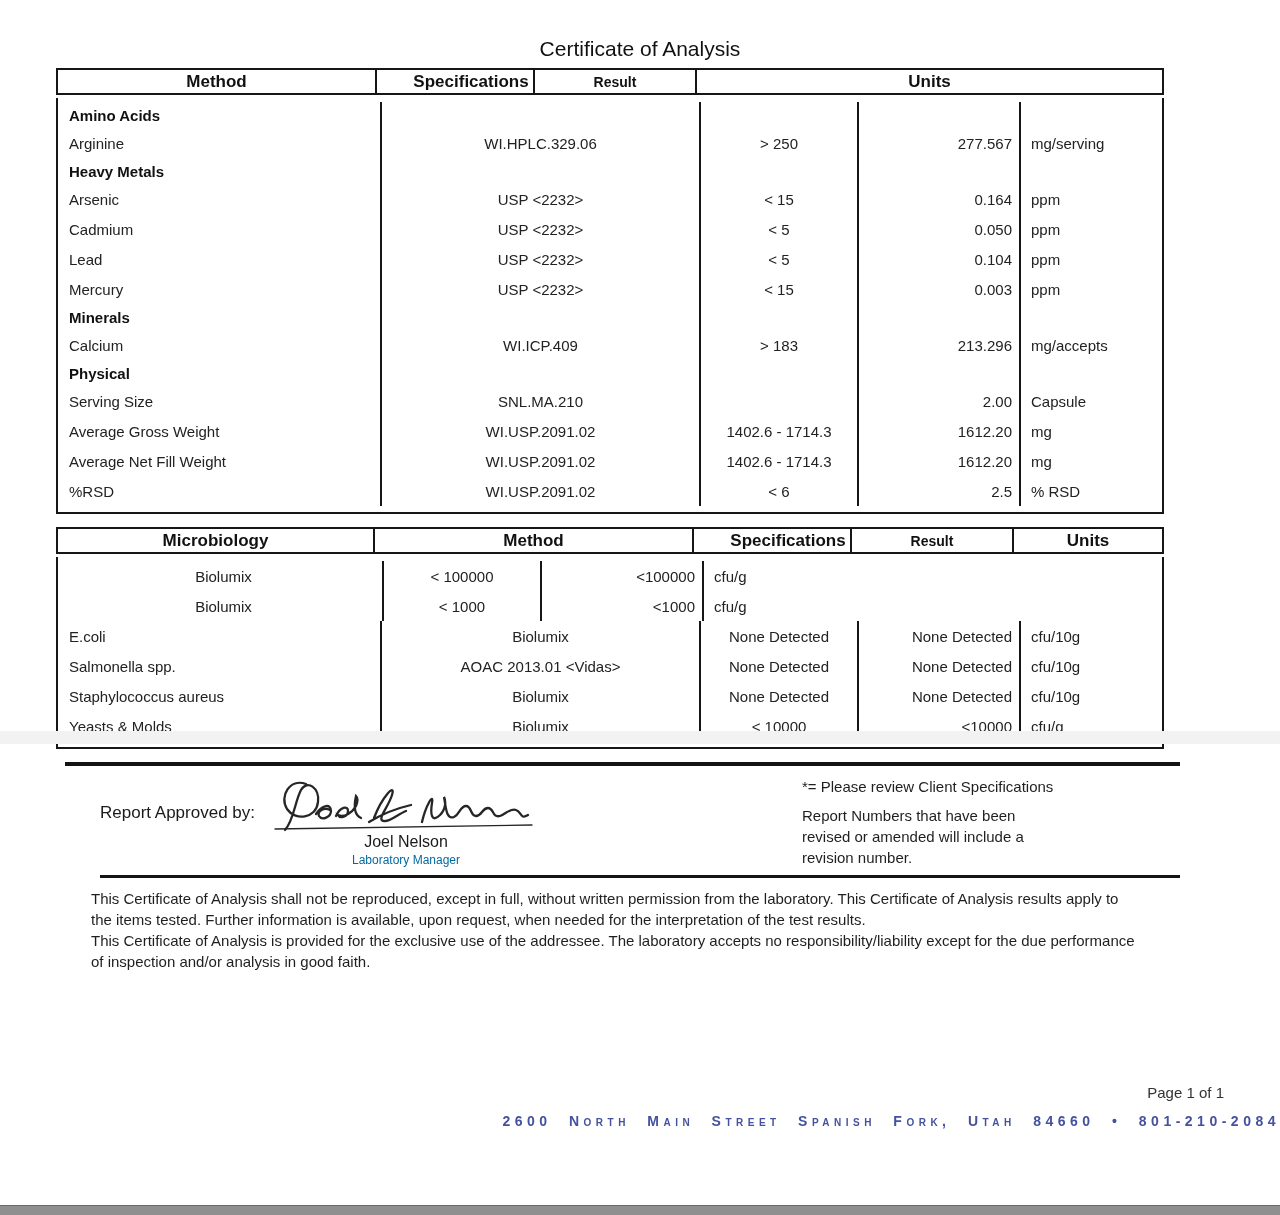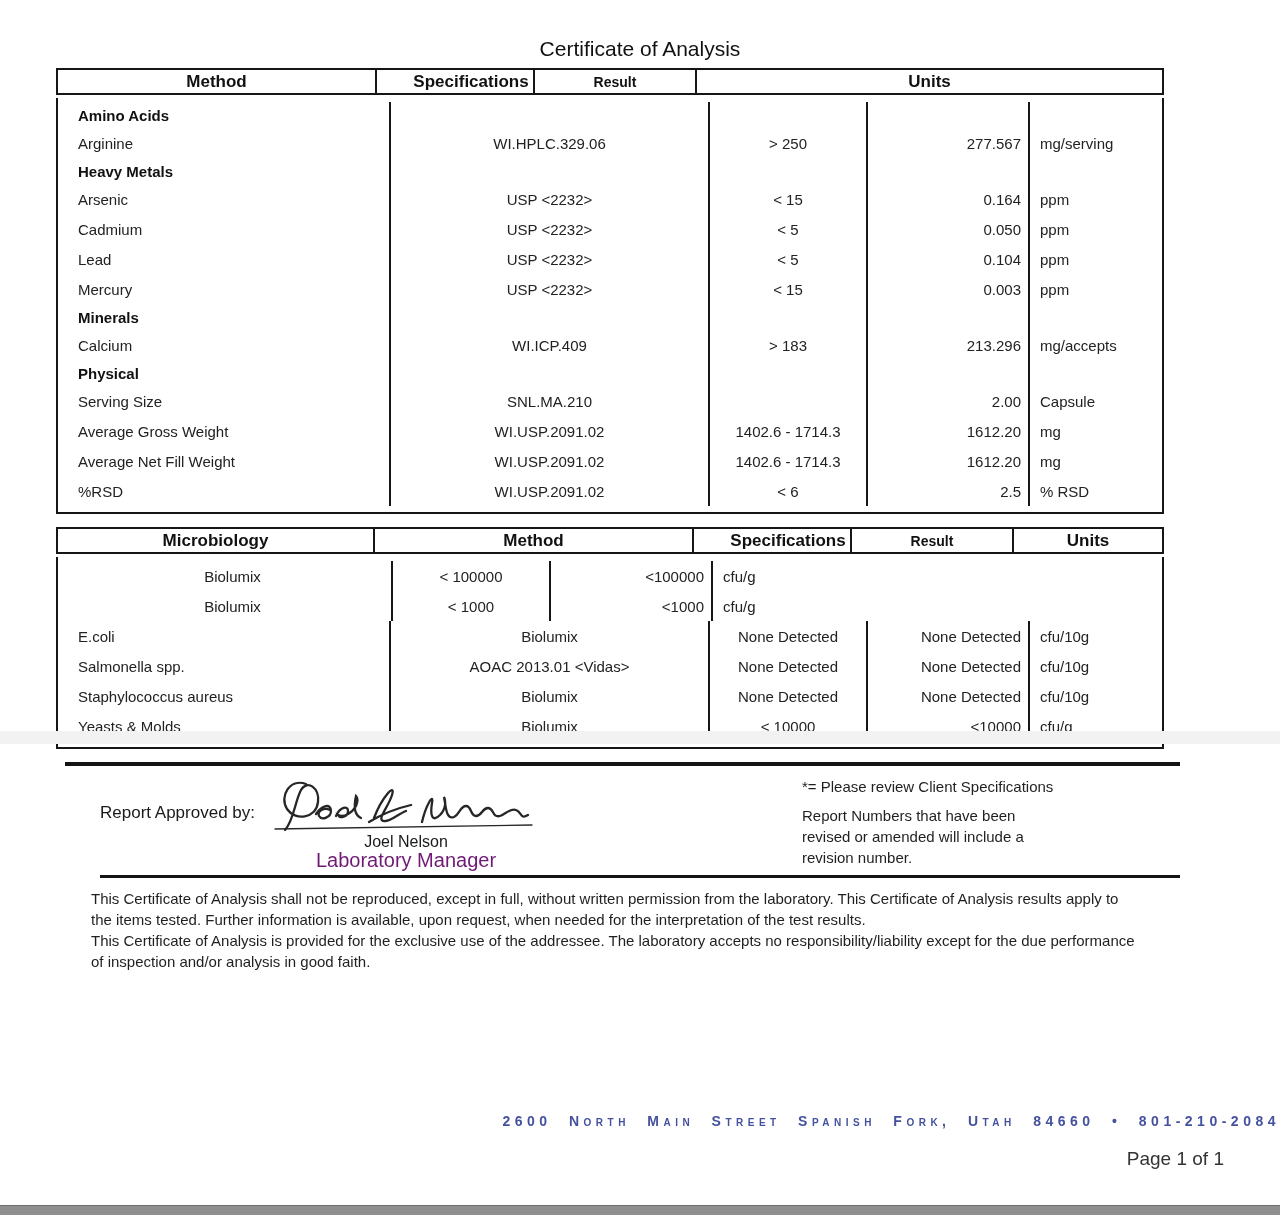--- a/index.html
+++ b/index.html
@@ -12,21 +12,21 @@
 
   
   .coa-table { margin-left:56px; width:1108px; }
   .thead { display:flex; border:2.5px solid #161616; height:27px; }
   .thead .hcell {
     display:flex; align-items:center; justify-content:center;
     font-weight:bold; font-size:17px; border-right:2.5px solid #161616; color:#111;
   }
   .thead .hcell:last-child { border-right:none; }
   .thead .hcell.result-h { font-size:14px; }
-  .tbody { border:2px solid #161616; border-top:none; margin-top:3px; padding:4px 0 6px 16px;text-align:center; }
+  .tbody { border:2px solid #161616; border-top:none; margin-top:3px; padding:4px 0 6px 7px;text-align:center; }
   .trow { display:flex; height:30px; }
   .trow.group { height:26px; }
   .cell { display:flex; align-items:center; font-size:15px; color:#222; }
   .c1 { width:317px; padding-left:4px; border-right:2px solid #161616; }
   .c2 { width:319px; justify-content:center; border-right:2px solid #161616; }
   .c3 { width:158px; justify-content:center; border-right:2px solid #161616; }
   .c4 { width:162px; justify-content:flex-end; padding-right:7px; border-right:2px solid #161616; }
   .c5 { flex:1; padding-left:10px; }
   .trow.group .c1 { font-weight:bold; color:#111; }
   .h1 { width:317px; } .h2 { width:319px; } .h3 { width:158px;padding-left:32px; } .h4 { width:162px; } .h5 { flex:1; }
@@ -36,35 +36,35 @@
   .page-strip { position:absolute; left:0; top:731px; width:1280px; height:13px; background:#f2f2f2; }
   .rule1 { position:absolute; left:65px; top:762px; width:1115px; height:4px; background:#141414; }
   .rule2 { position:absolute; left:100px; top:875px; width:1080px; height:3px; background:#141414; }
   .bottom-bar { position:absolute; left:0; bottom:0; width:1280px; height:10px; background:#8f8f8f; border-top:1px solid #6b6b6b; }
 
   
   .approval-label { position:absolute; left:100px; top:803px; font-size:17px; color:#1a1a1a; }
   .sig-block { position:absolute; left:272px; top:770px; width:268px; text-align:center; }
   .sig-block svg { display:block; }
   .signer-name { font-size:16px; line-height:19px; color:#1a1a1a; }
-  .signer-title { font-size:20px; line-height:19px; color:#701a75; }
+  .signer-title { font-size:12px; line-height:19px; color:#0369a1; }
 
   .notes { position:absolute; left:802px; top:778px; width:256px; }
   .note-star { font-size:15px; color:#1f1f1f; }
   .note-revision { margin-top:10px; font-size:15px; line-height:21px; color:#1f1f1f; }
 
   .disclaimer { position:absolute; left:91px; top:888px; width:1048px; font-size:15px; line-height:21px; color:#1f1f1f; }
   .disclaimer p { margin:0; }
 
   .footer-address {
     position:absolute; left:0; top:1113px; width:1280px; text-align:right;
     font-size:14px; font-weight:bold; letter-spacing:4.5px; word-spacing:9px;
     font-variant:small-caps; color:#44519f;
   }
-  .page-label { position:absolute; top:1148px; right:56px; font-size:19px; color:#333;margin-left:17px; }
+  .page-label { position:absolute; top:1084px; right:56px; font-size:15px; color:#333;margin-left:17px; }
 </style>
 </head>
 <body>
 
 <div class="page">
 
   <div class="doc-title">Certificate of Analysis</div>
 
   <div class="coa-table">
     <div class="thead">

